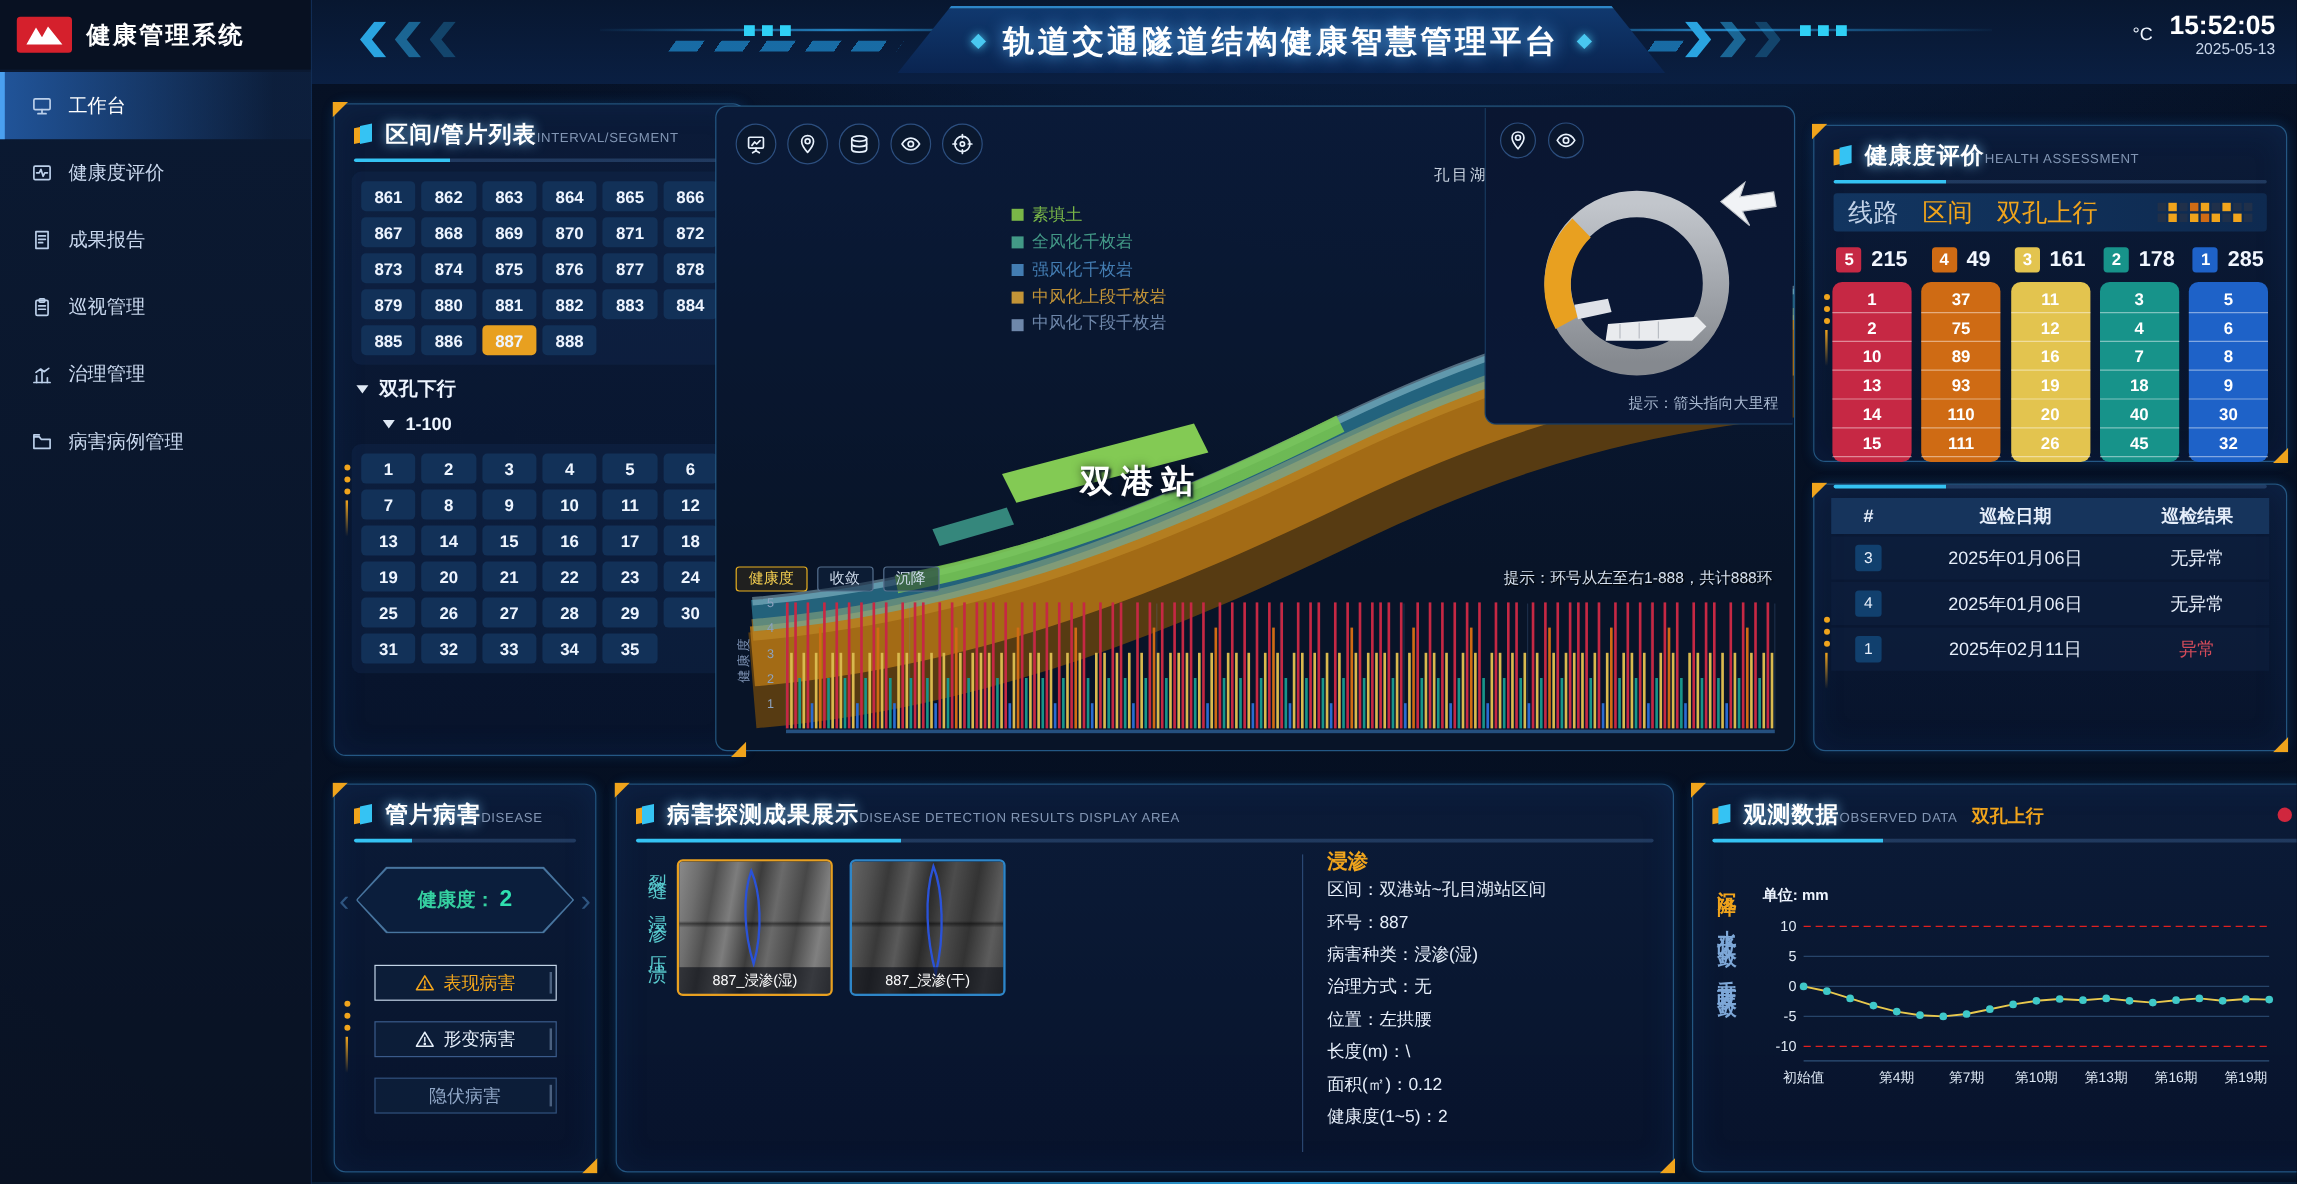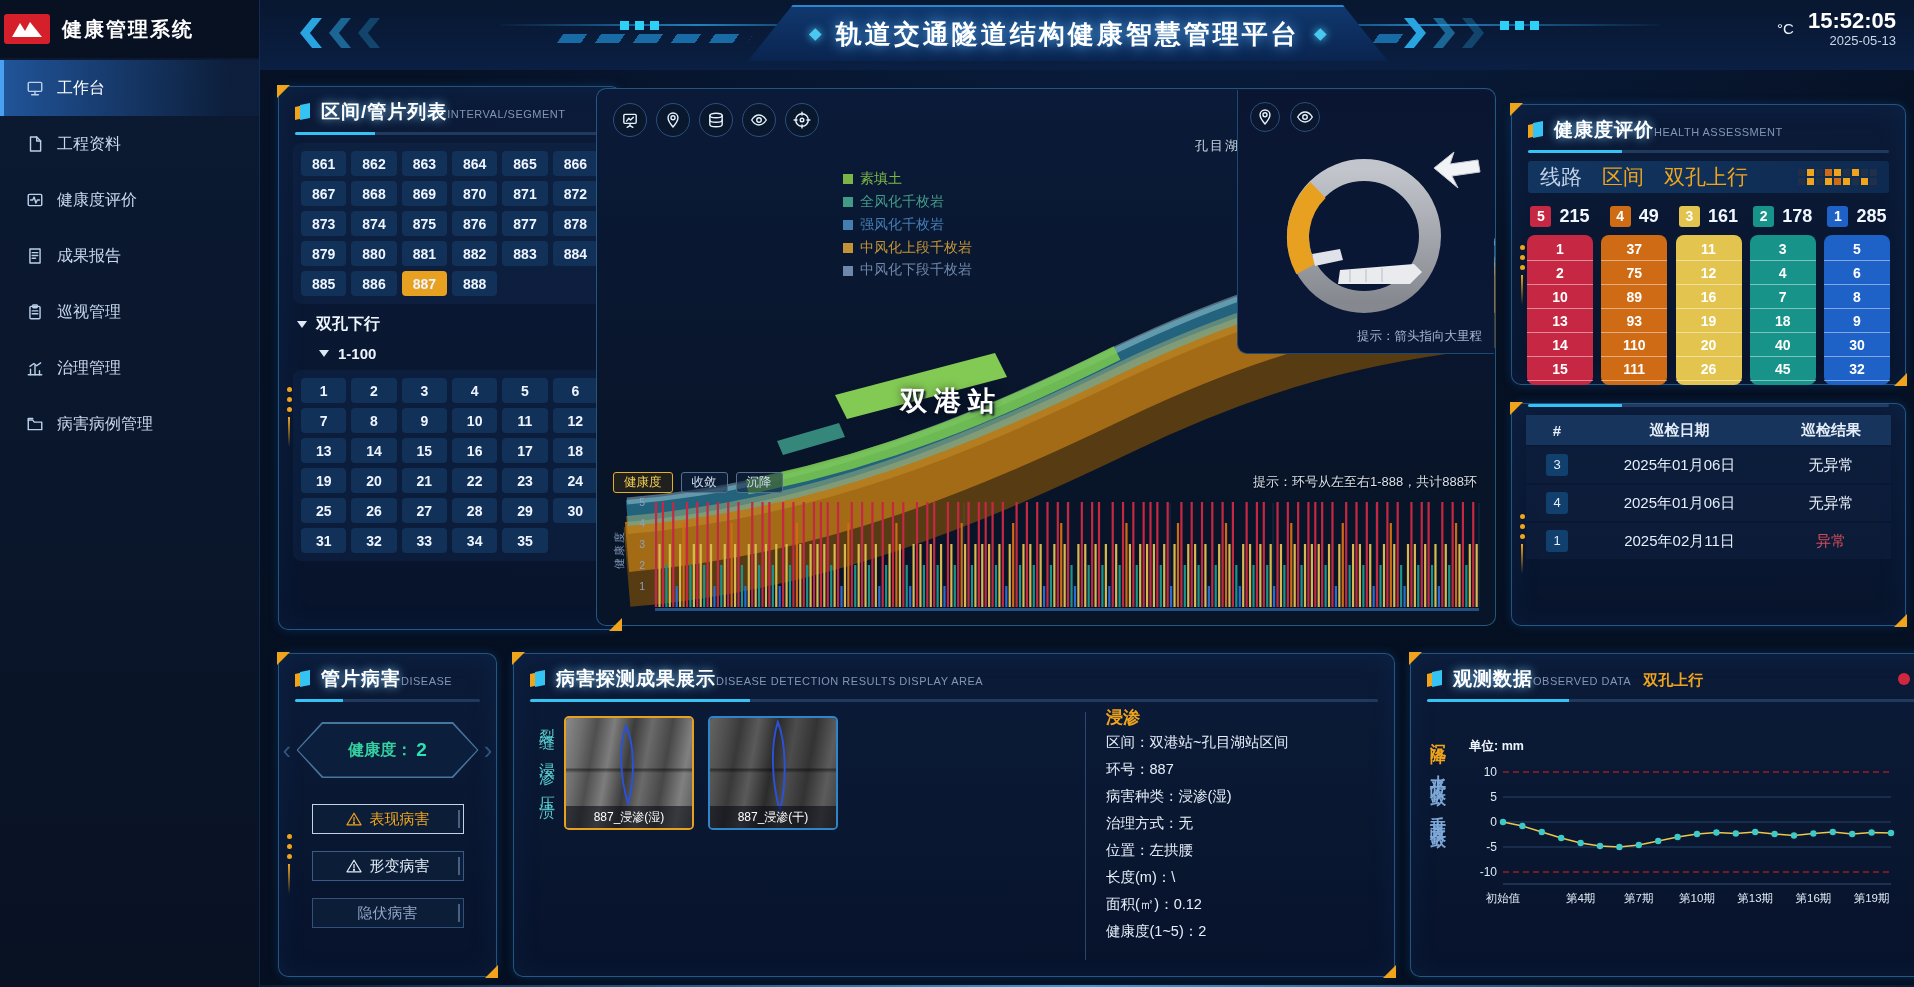--- a/index.html
+++ b/index.html
@@ -5,21 +5,21 @@
 *{margin:0;padding:0;box-sizing:border-box}
 html,body{background:#02060f}
 body{font-family:"Liberation Sans","DejaVu Sans",sans-serif;color:#e8f1fc}
 #root{position:relative;width:1914px;height:987px;overflow:hidden;
   background:radial-gradient(1400px 620px at 62% -8%, #0a2248 0%, rgba(10,34,72,0) 60%),
              linear-gradient(180deg,#061125 0%,#050f21 100%);}
 #root::after{content:'';position:absolute;left:260px;right:0;bottom:0;height:2px;background:linear-gradient(90deg,rgba(40,150,220,.1),#2e9fd8,rgba(40,150,220,.1));}
 
 
 .side{position:absolute;left:0;top:0;width:260px;height:100%;background:linear-gradient(180deg,#0b1a33 0%,#091223 100%);border-right:1px solid rgba(30,80,150,.35);z-index:20}
-.logo{height:58px;display:flex;align-items:center;gap:12px;padding-left:4px;background:rgba(8,16,32,.85)}
+.logo{height:58px;display:flex;align-items:center;gap:12px;padding-left:14px;background:rgba(8,16,32,.85)}
 .logo-badge{width:46px;height:30px;background:#d5202c;border-radius:3px;display:flex;align-items:center;justify-content:center}
 .logo-badge svg{width:34px;height:20px}
 .logo-text{font-size:20px;font-weight:bold;color:#fff;letter-spacing:2px}
 .menu{margin-top:2px}
 .menu-item{position:relative;height:56px;display:flex;align-items:center;gap:13px;padding-left:26px;font-size:16px;color:#c9d8ee;cursor:pointer}
 .menu-item.active{background:linear-gradient(90deg,rgba(34,88,160,.95) 0%,rgba(20,52,100,.2) 88%);color:#fff}
 .menu-item.active::before{content:'';position:absolute;left:0;top:0;width:4px;height:100%;background:#4aa0f0}
 .mi-icon{width:18px;height:18px;color:#bcd0ea;flex:0 0 auto}
 .mi-icon svg,.ic svg{width:100%;height:100%;fill:none;stroke:currentColor;stroke-width:1.25;stroke-linecap:round;stroke-linejoin:round}
 .mi-chev{position:absolute;right:18px;width:12px;height:12px;color:#9fb4d2}
@@ -179,27 +179,20 @@
       </span>
       <span class="logo-text">健康管理系统</span>
     </div>
     <nav class="menu" id="sidebar-menu">
         <div class="menu-item active">
           <span class="mi-icon"><svg viewBox="0 0 16 16">
               <rect x="2" y="3" width="12" height="8" rx="1"></rect>
               <path d="M8 11v2.4M5 14h6"></path>
             </svg></span>
           <span>工作台</span>
-        </div>
-        <div class="menu-item">
-          <span class="mi-icon"><svg viewBox="0 0 16 16">
-              <path d="M4 1.8h5.5L13 5.3v8.9H4z"></path>
-              <path d="M9.5 1.8v3.5H13"></path>
-            </svg></span>
-          <span>工程资料</span>
         </div>
         <div class="menu-item">
           <span class="mi-icon"><svg viewBox="0 0 16 16">
               <rect x="2" y="3" width="12" height="10" rx="1"></rect>
               <path d="M4 8h2l1.2-2.6 1.6 5.2L10 8h2"></path>
             </svg></span>
           <span>健康度评价</span>
         </div>
         <div class="menu-item">
           <span class="mi-icon"><svg viewBox="0 0 16 16">

